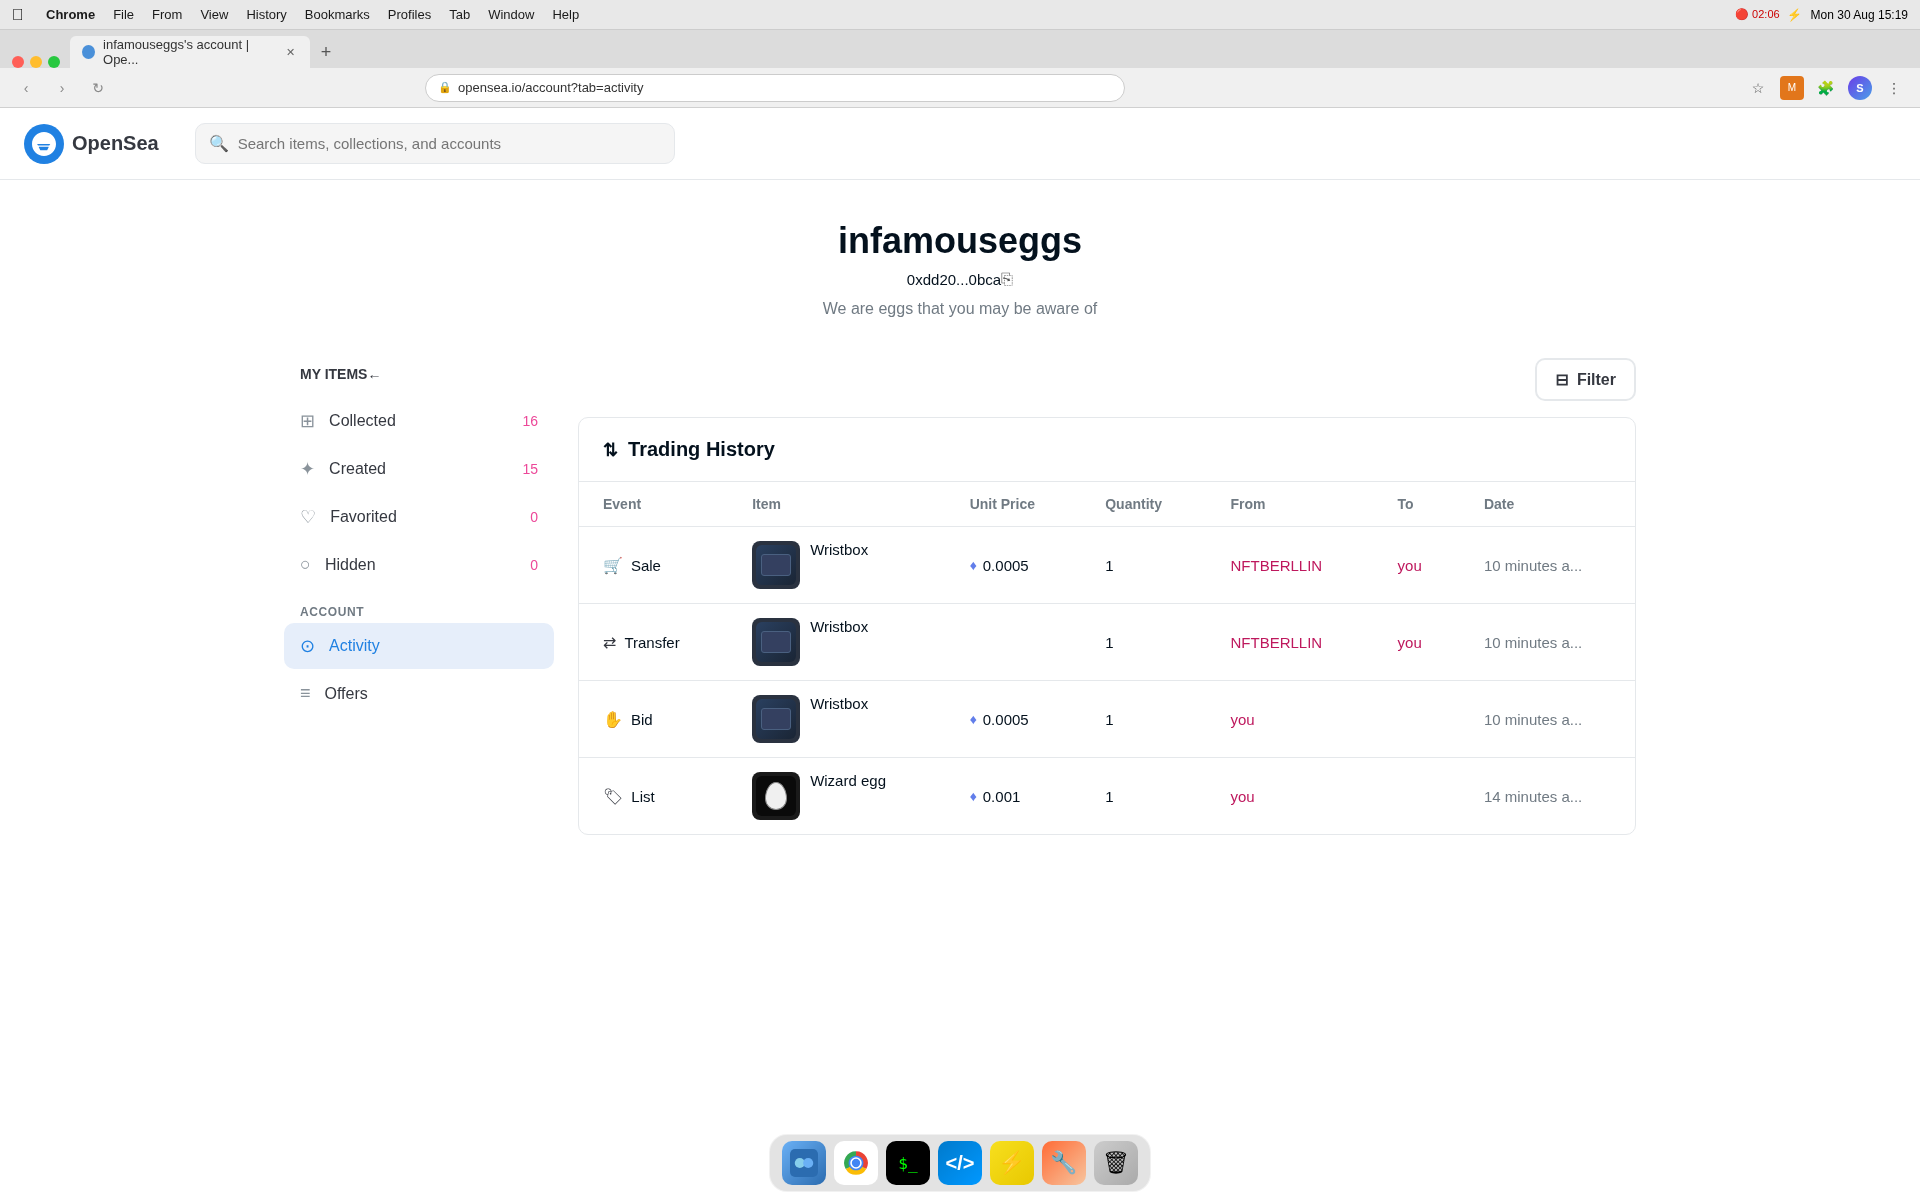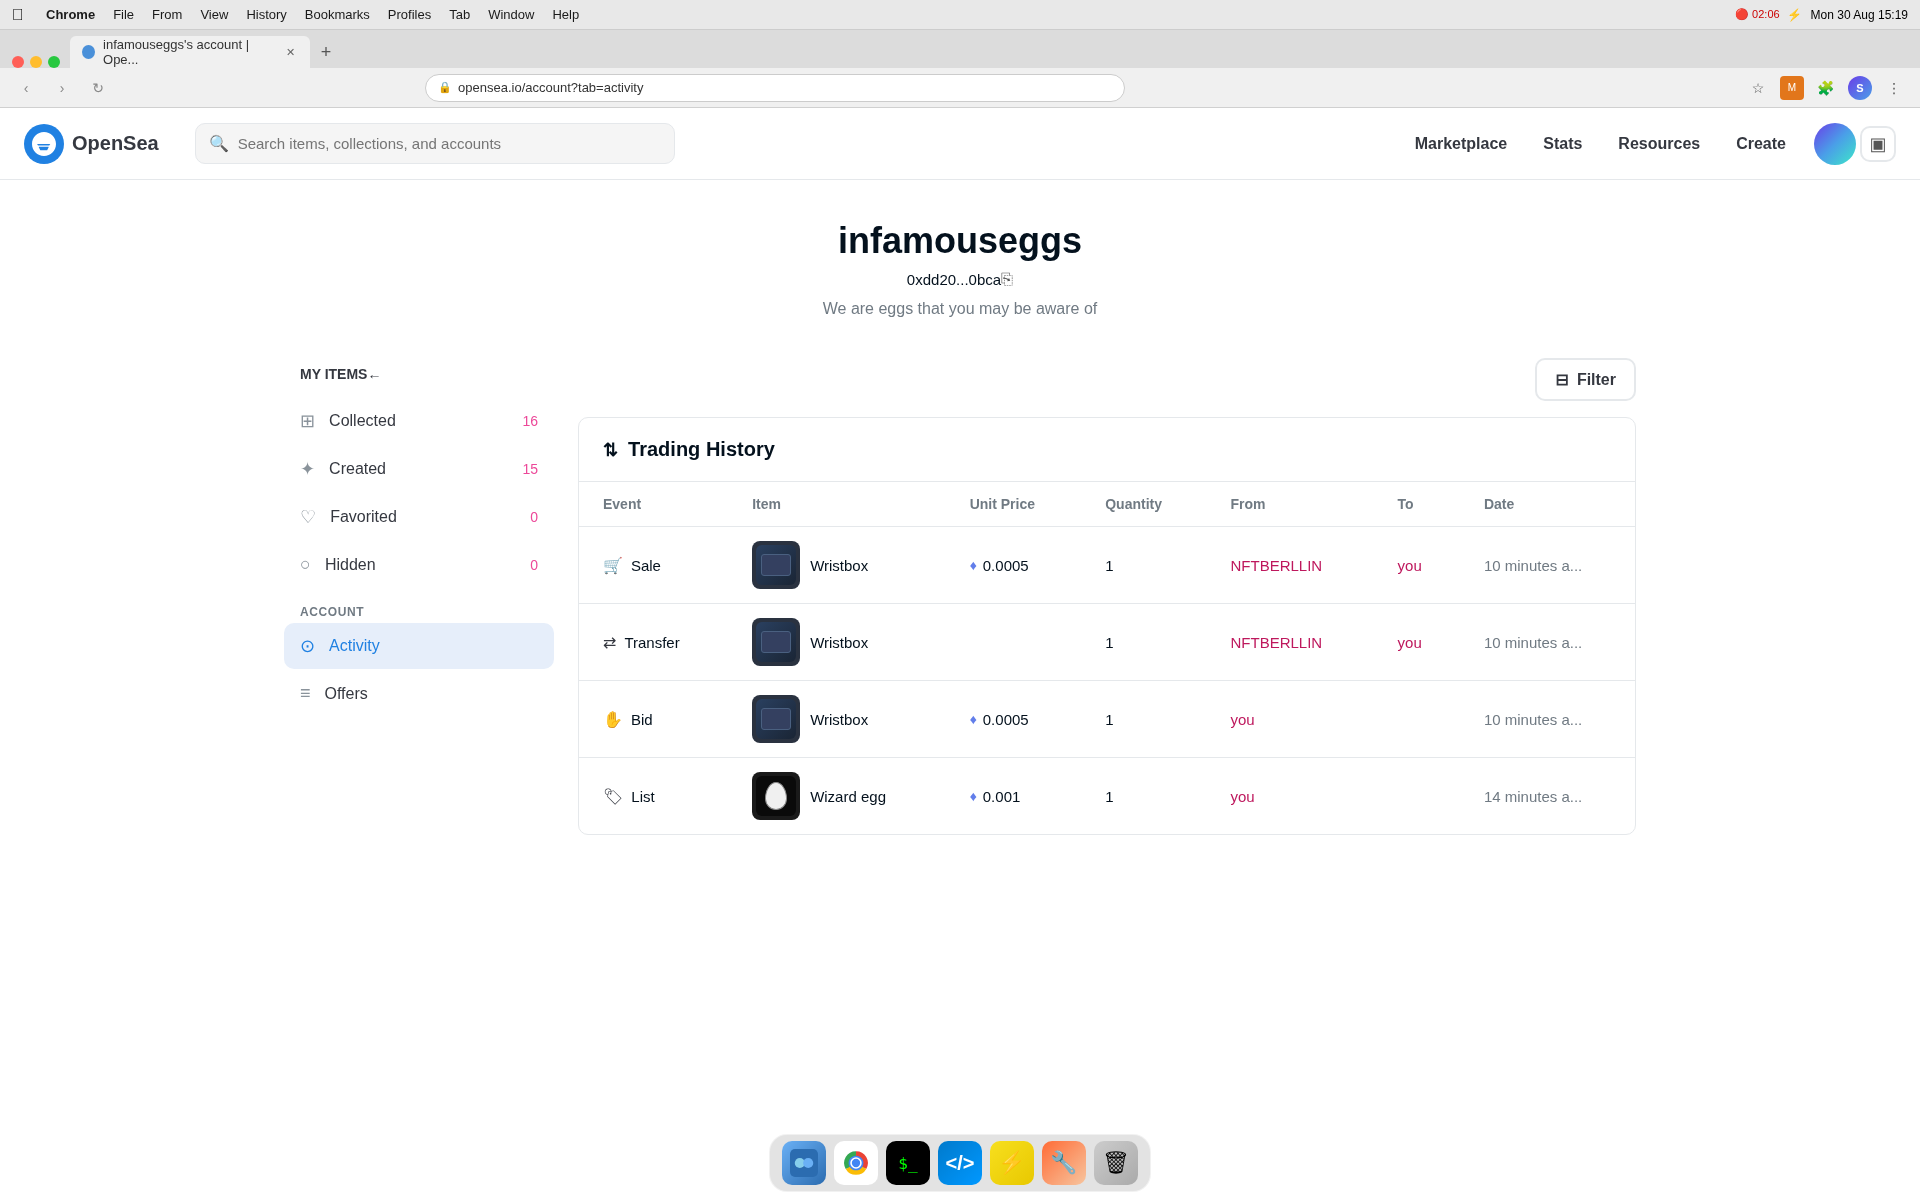--- a/index.html
+++ b/index.html
@@ -422,21 +422,21 @@
     }
     .event-cell {
       display: flex;
       align-items: center;
       gap: 8px;
       font-weight: 500;
     }
     .event-icon { font-size: 16px; color: #353840; }
     .item-cell {
       display: flex;
-      align-items: center;
+      align-items: flex-start;
       gap: 10px;
     }
     .item-thumbnail {
       width: 48px;
       height: 48px;
       border-radius: 8px;
       background: #2a3240;
       overflow: hidden;
       flex-shrink: 0;
       display: flex;
@@ -594,28 +594,20 @@
           <path d="M45 0C20.1 0 0 20.1 0 45s20.1 45 45 45 45-20.1 45-45S69.9 0 45 0zm22.1 46.7l-2.5 3.7H22.6l-2.7-3.7c-.4-.6 0-1.4.7-1.4h46.8c.7 0 1.1.8.7 1.4zM28.3 55h33.4c.9 0 1.5.9 1.1 1.7l-5.4 11.2c-.3.6-.9 1-1.6 1H32.2c-.7 0-1.3-.4-1.6-1l-5.4-11.2c-.4-.8.2-1.7 1.1-1.7zM45 15c-5.6 0-10.1 4.5-10.1 10.1v5.8h20.2v-5.8C55.1 19.5 50.6 15 45 15z"></path>
         </svg>
       </div>
       <span>OpenSea</span>
     </div>
     <div class="search-bar">
       <div class="search-input-wrapper">
         <span class="search-icon">🔍</span>
         <input type="text" placeholder="Search items, collections, and accounts" style="">
       </div>
-    </div>
-    <div class="nav-links">
-      <a class="nav-link">Marketplace</a>
-      <a class="nav-link">Stats</a>
-      <a class="nav-link">Resources</a>
-      <a class="nav-link">Create</a>
-      <div class="nav-avatar"></div>
-      <div class="nav-wallet-icon">▣</div>
     </div>
   </nav>
 
   <div class="profile-header">
     <div class="profile-username">infamouseggs</div>
     <div class="profile-address">
       <span>0xdd20...0bca</span>
       <span class="copy-icon">⎘</span>
     </div>
     <div class="profile-bio">We are eggs that you may be aware of</div>

